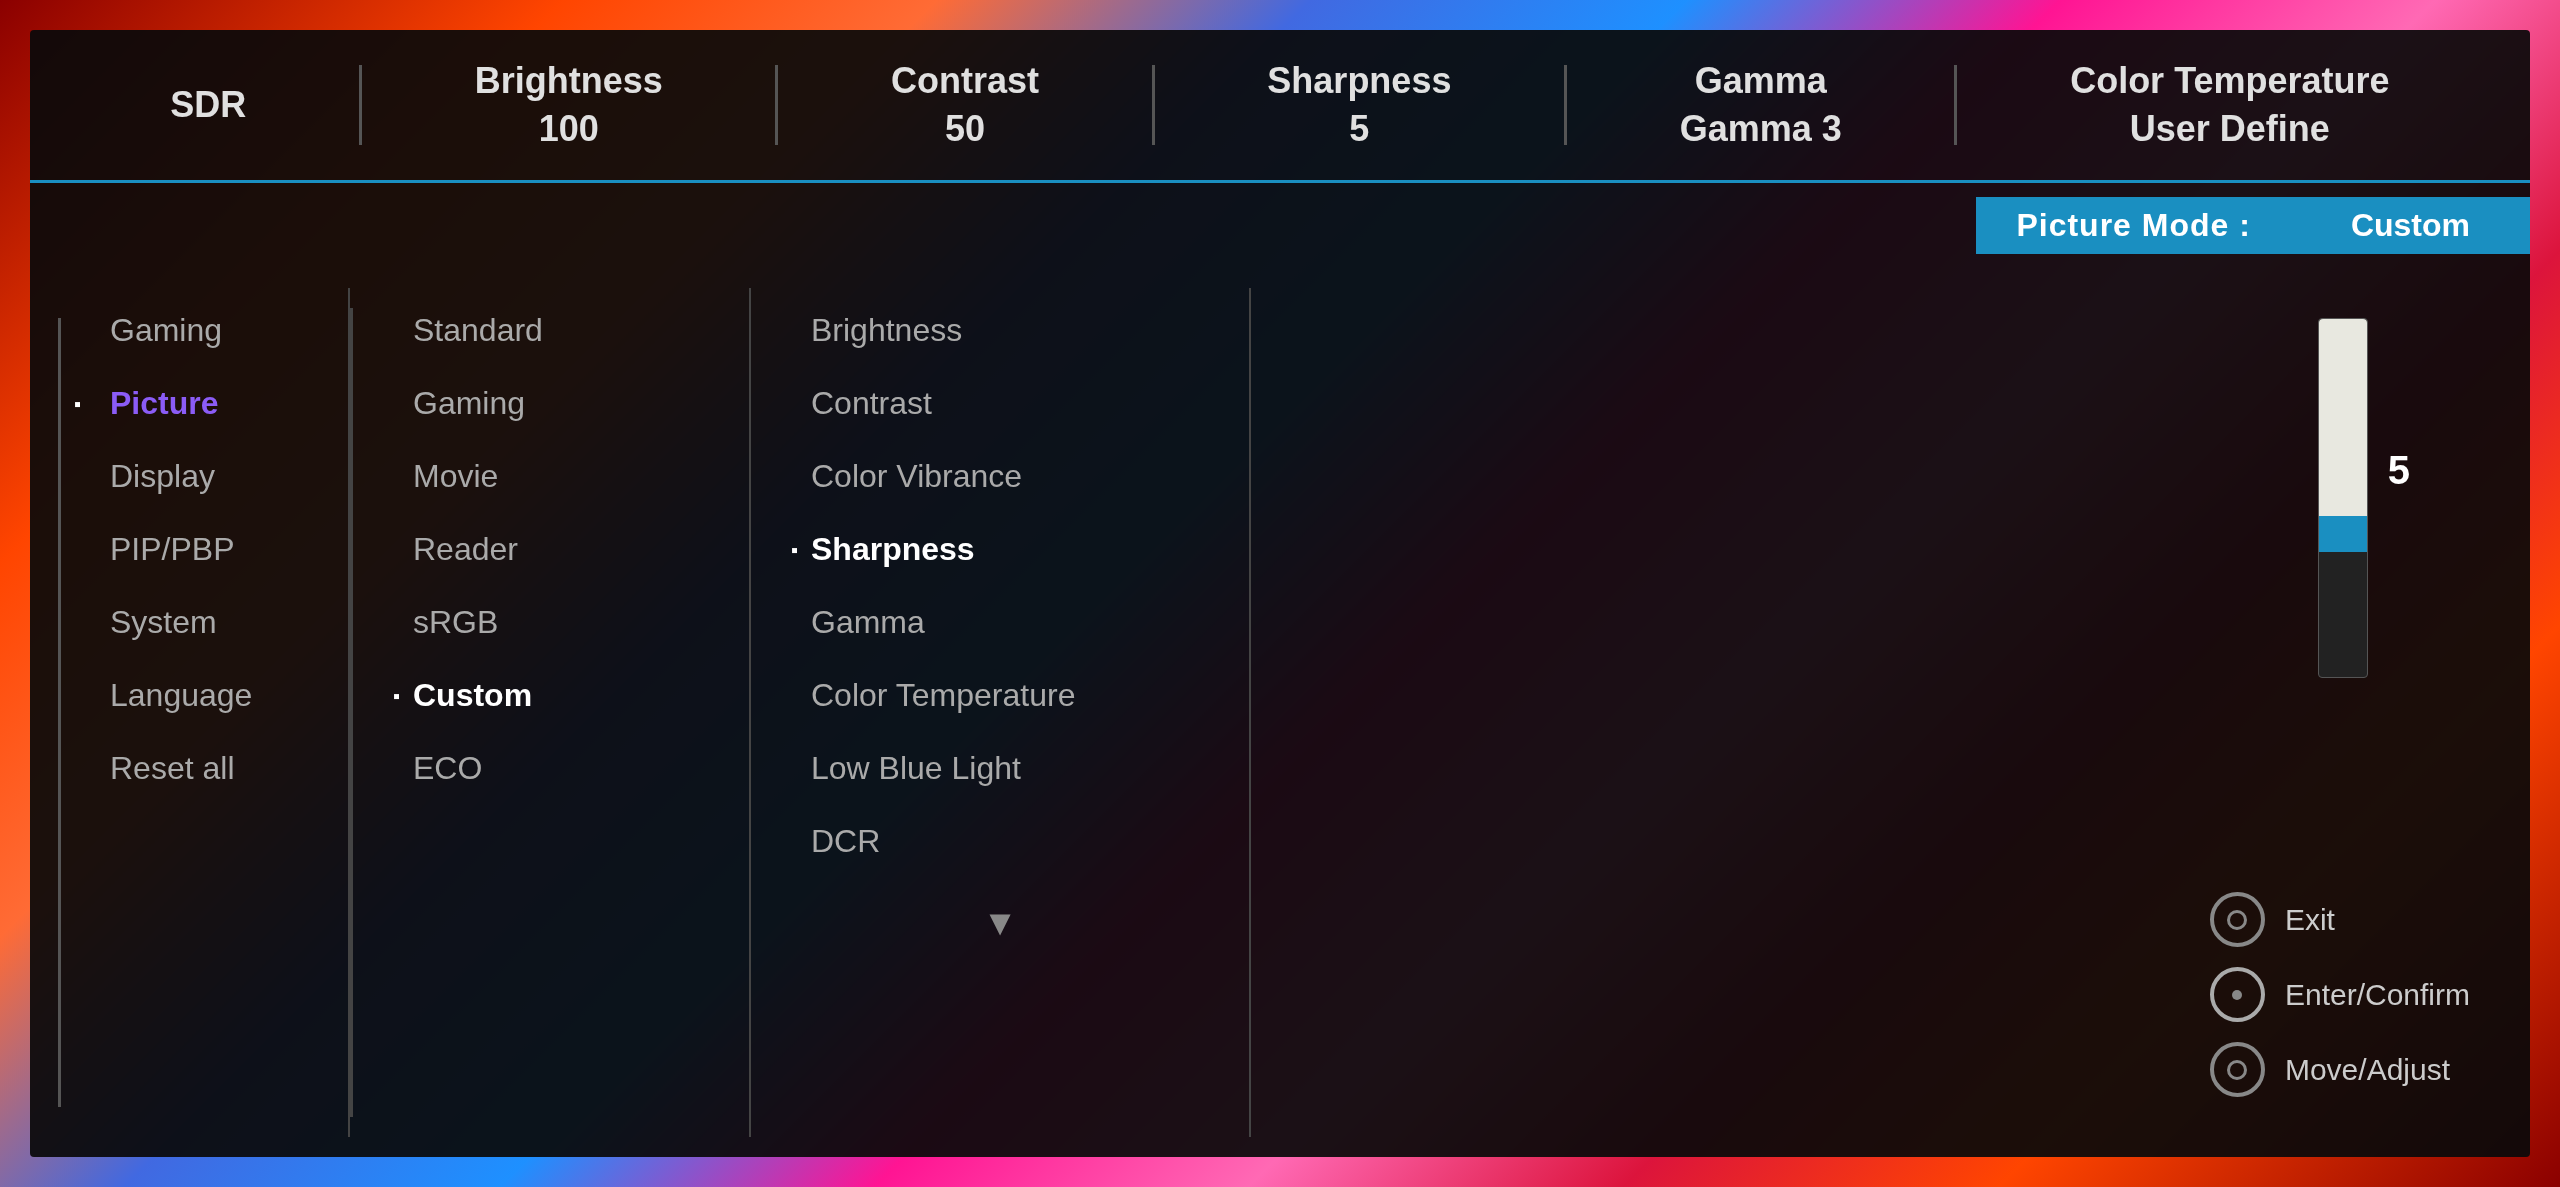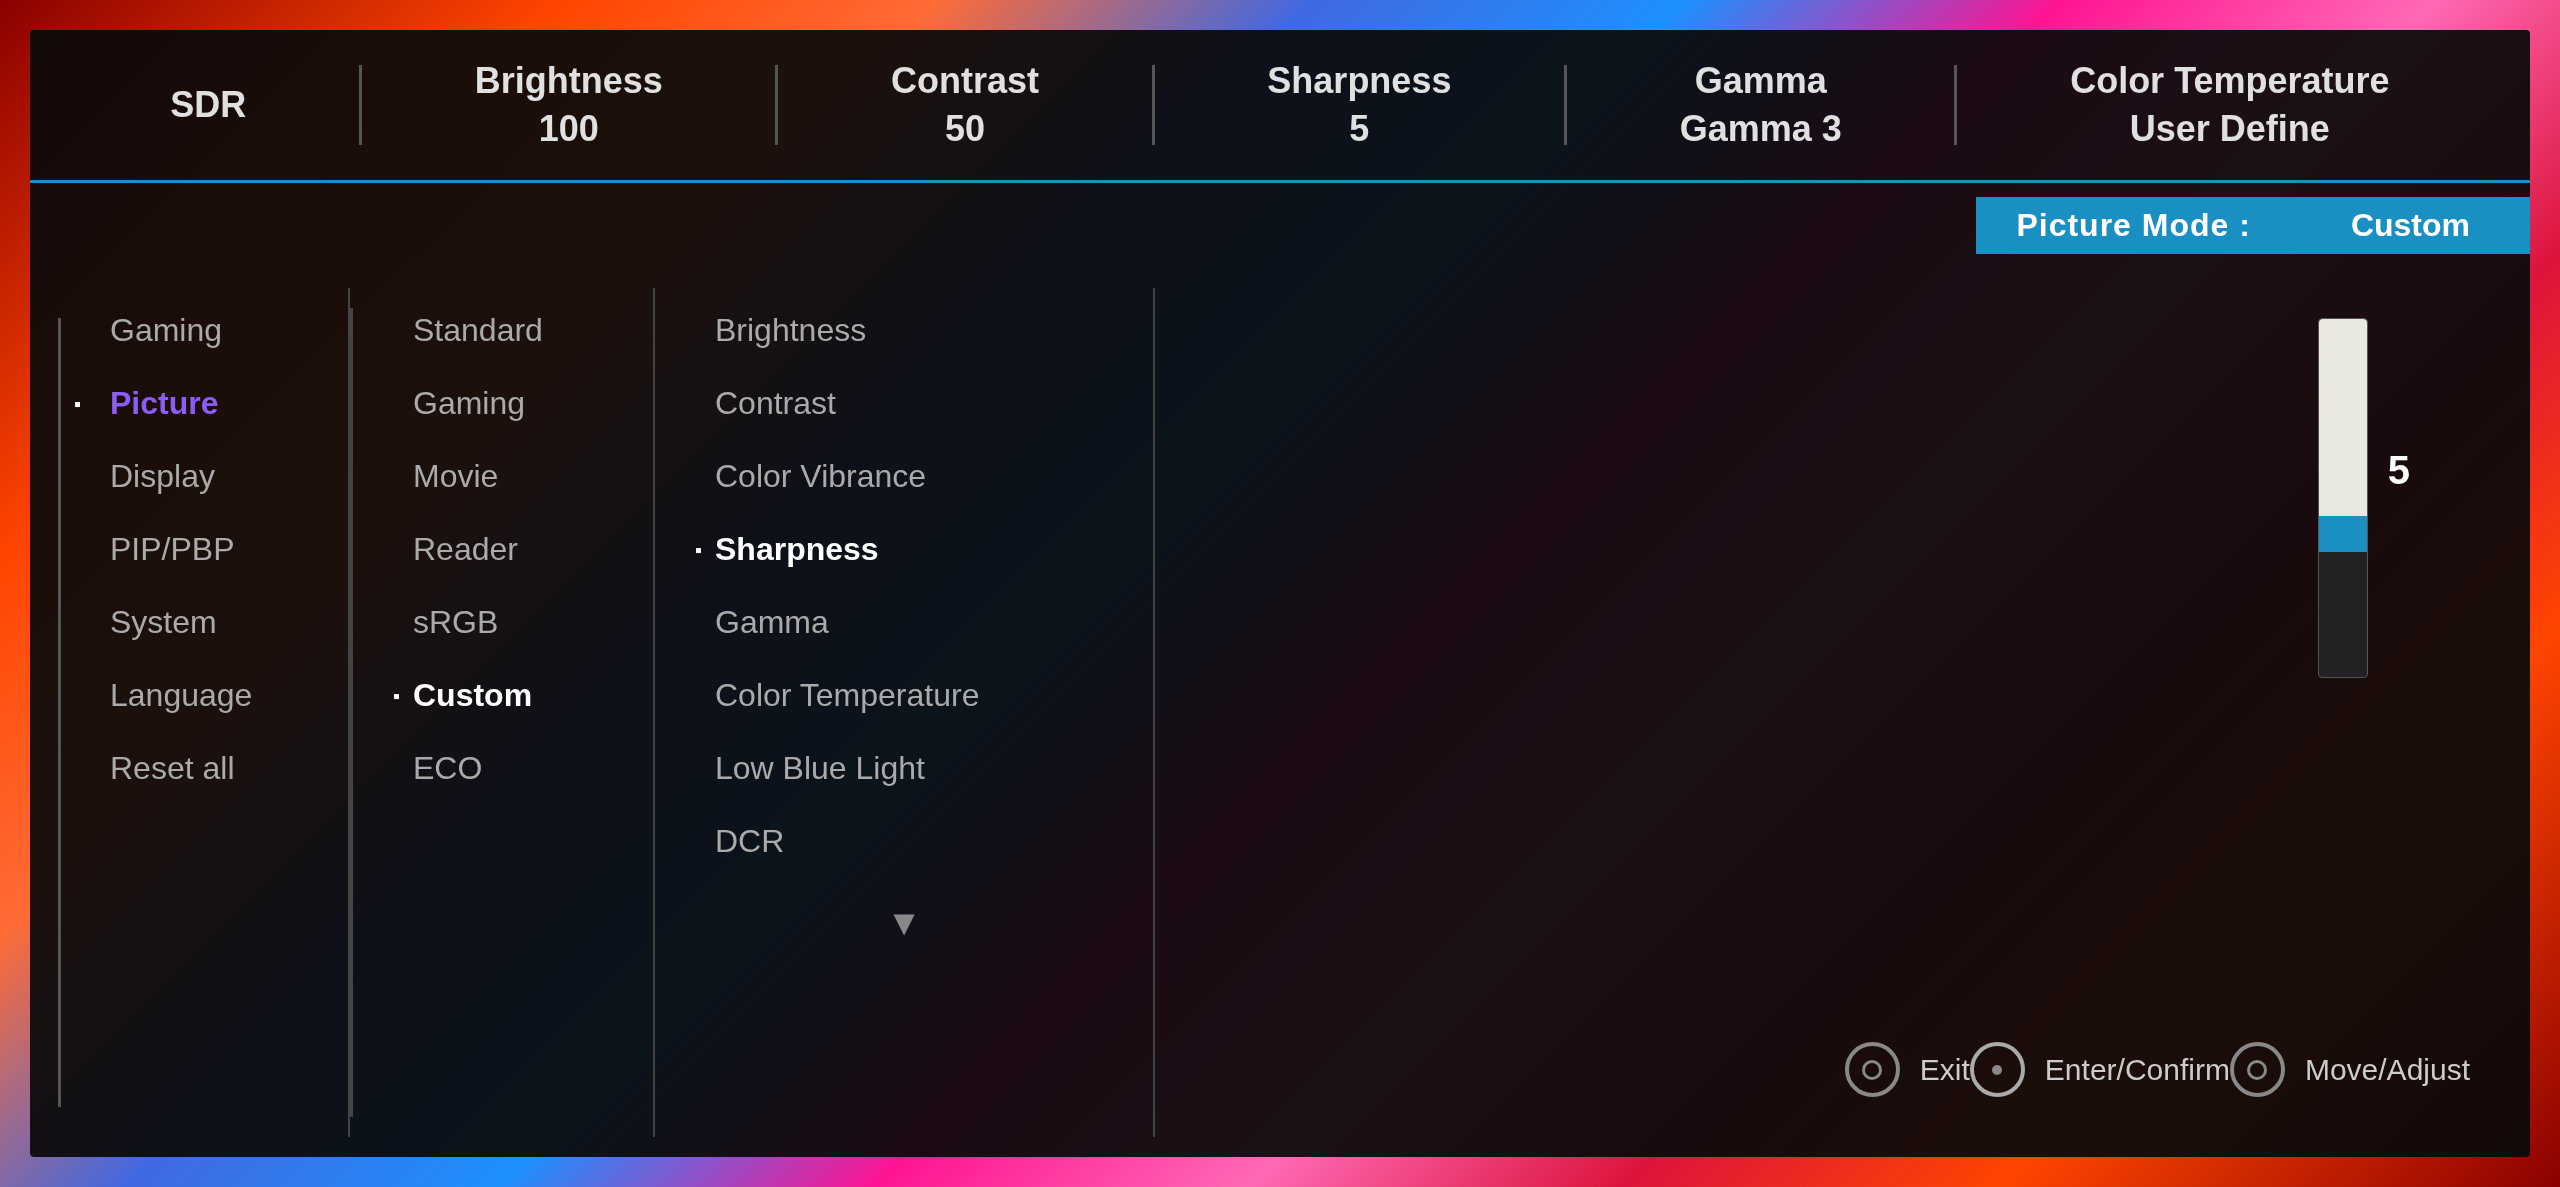--- a/index.html
+++ b/index.html
@@ -157,21 +157,21 @@
 
     
     .col-divider {
       width: 3px;
       background: #444;
       margin: 20px 0;
     }
 
     
     .submenu-col {
-      width: 300px;
+      width: 396px;
       padding: 20px 40px;
       display: flex;
       flex-direction: column;
       gap: 28px;
     }
 
     .submenu-item {
       font-size: 32px;
       color: #aaa;
       cursor: pointer;
@@ -270,21 +270,22 @@
       color: white;
       font-size: 40px;
       font-weight: bold;
       margin-top: 130px;
     }
 
     
     .controls-area {
       margin-top: auto;
       display: flex;
-      flex-direction: row;
+      flex-direction: column;
+      gap: 20px;
       align-self: flex-end;
       margin-bottom: 20px;
     }
 
     .control-item {
       display: flex;
       align-items: center;
       gap: 20px;
     }
 

